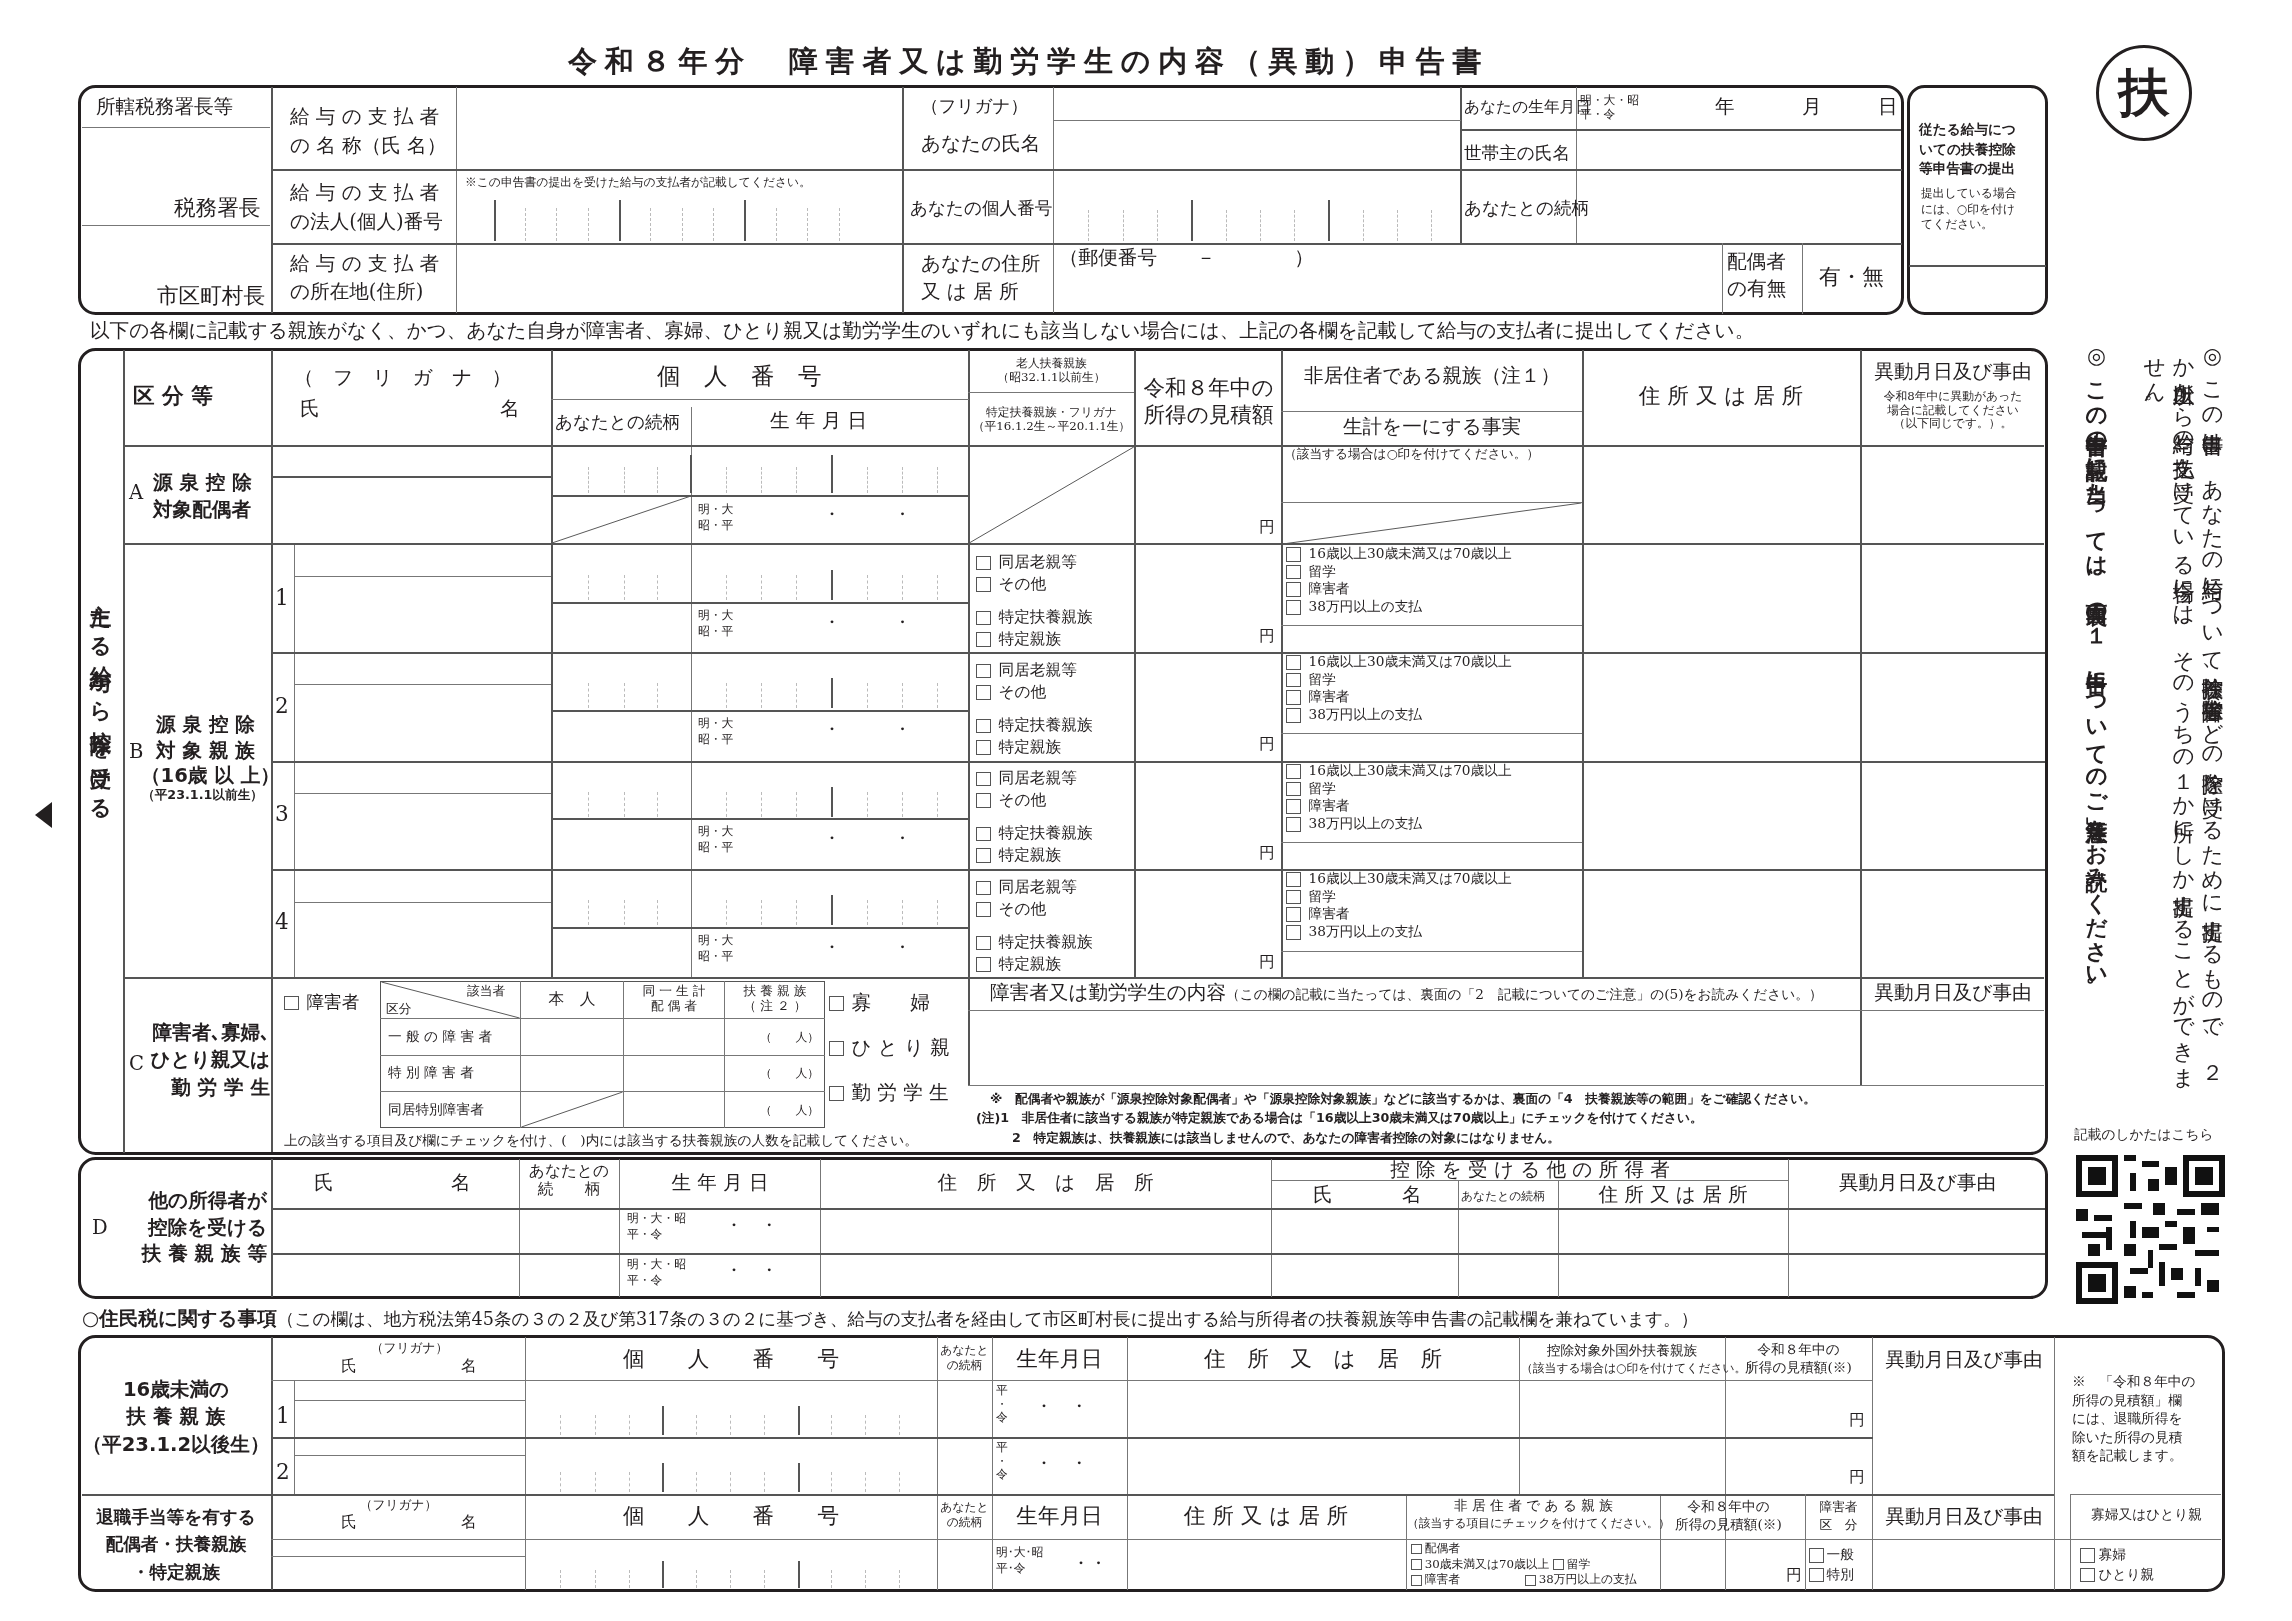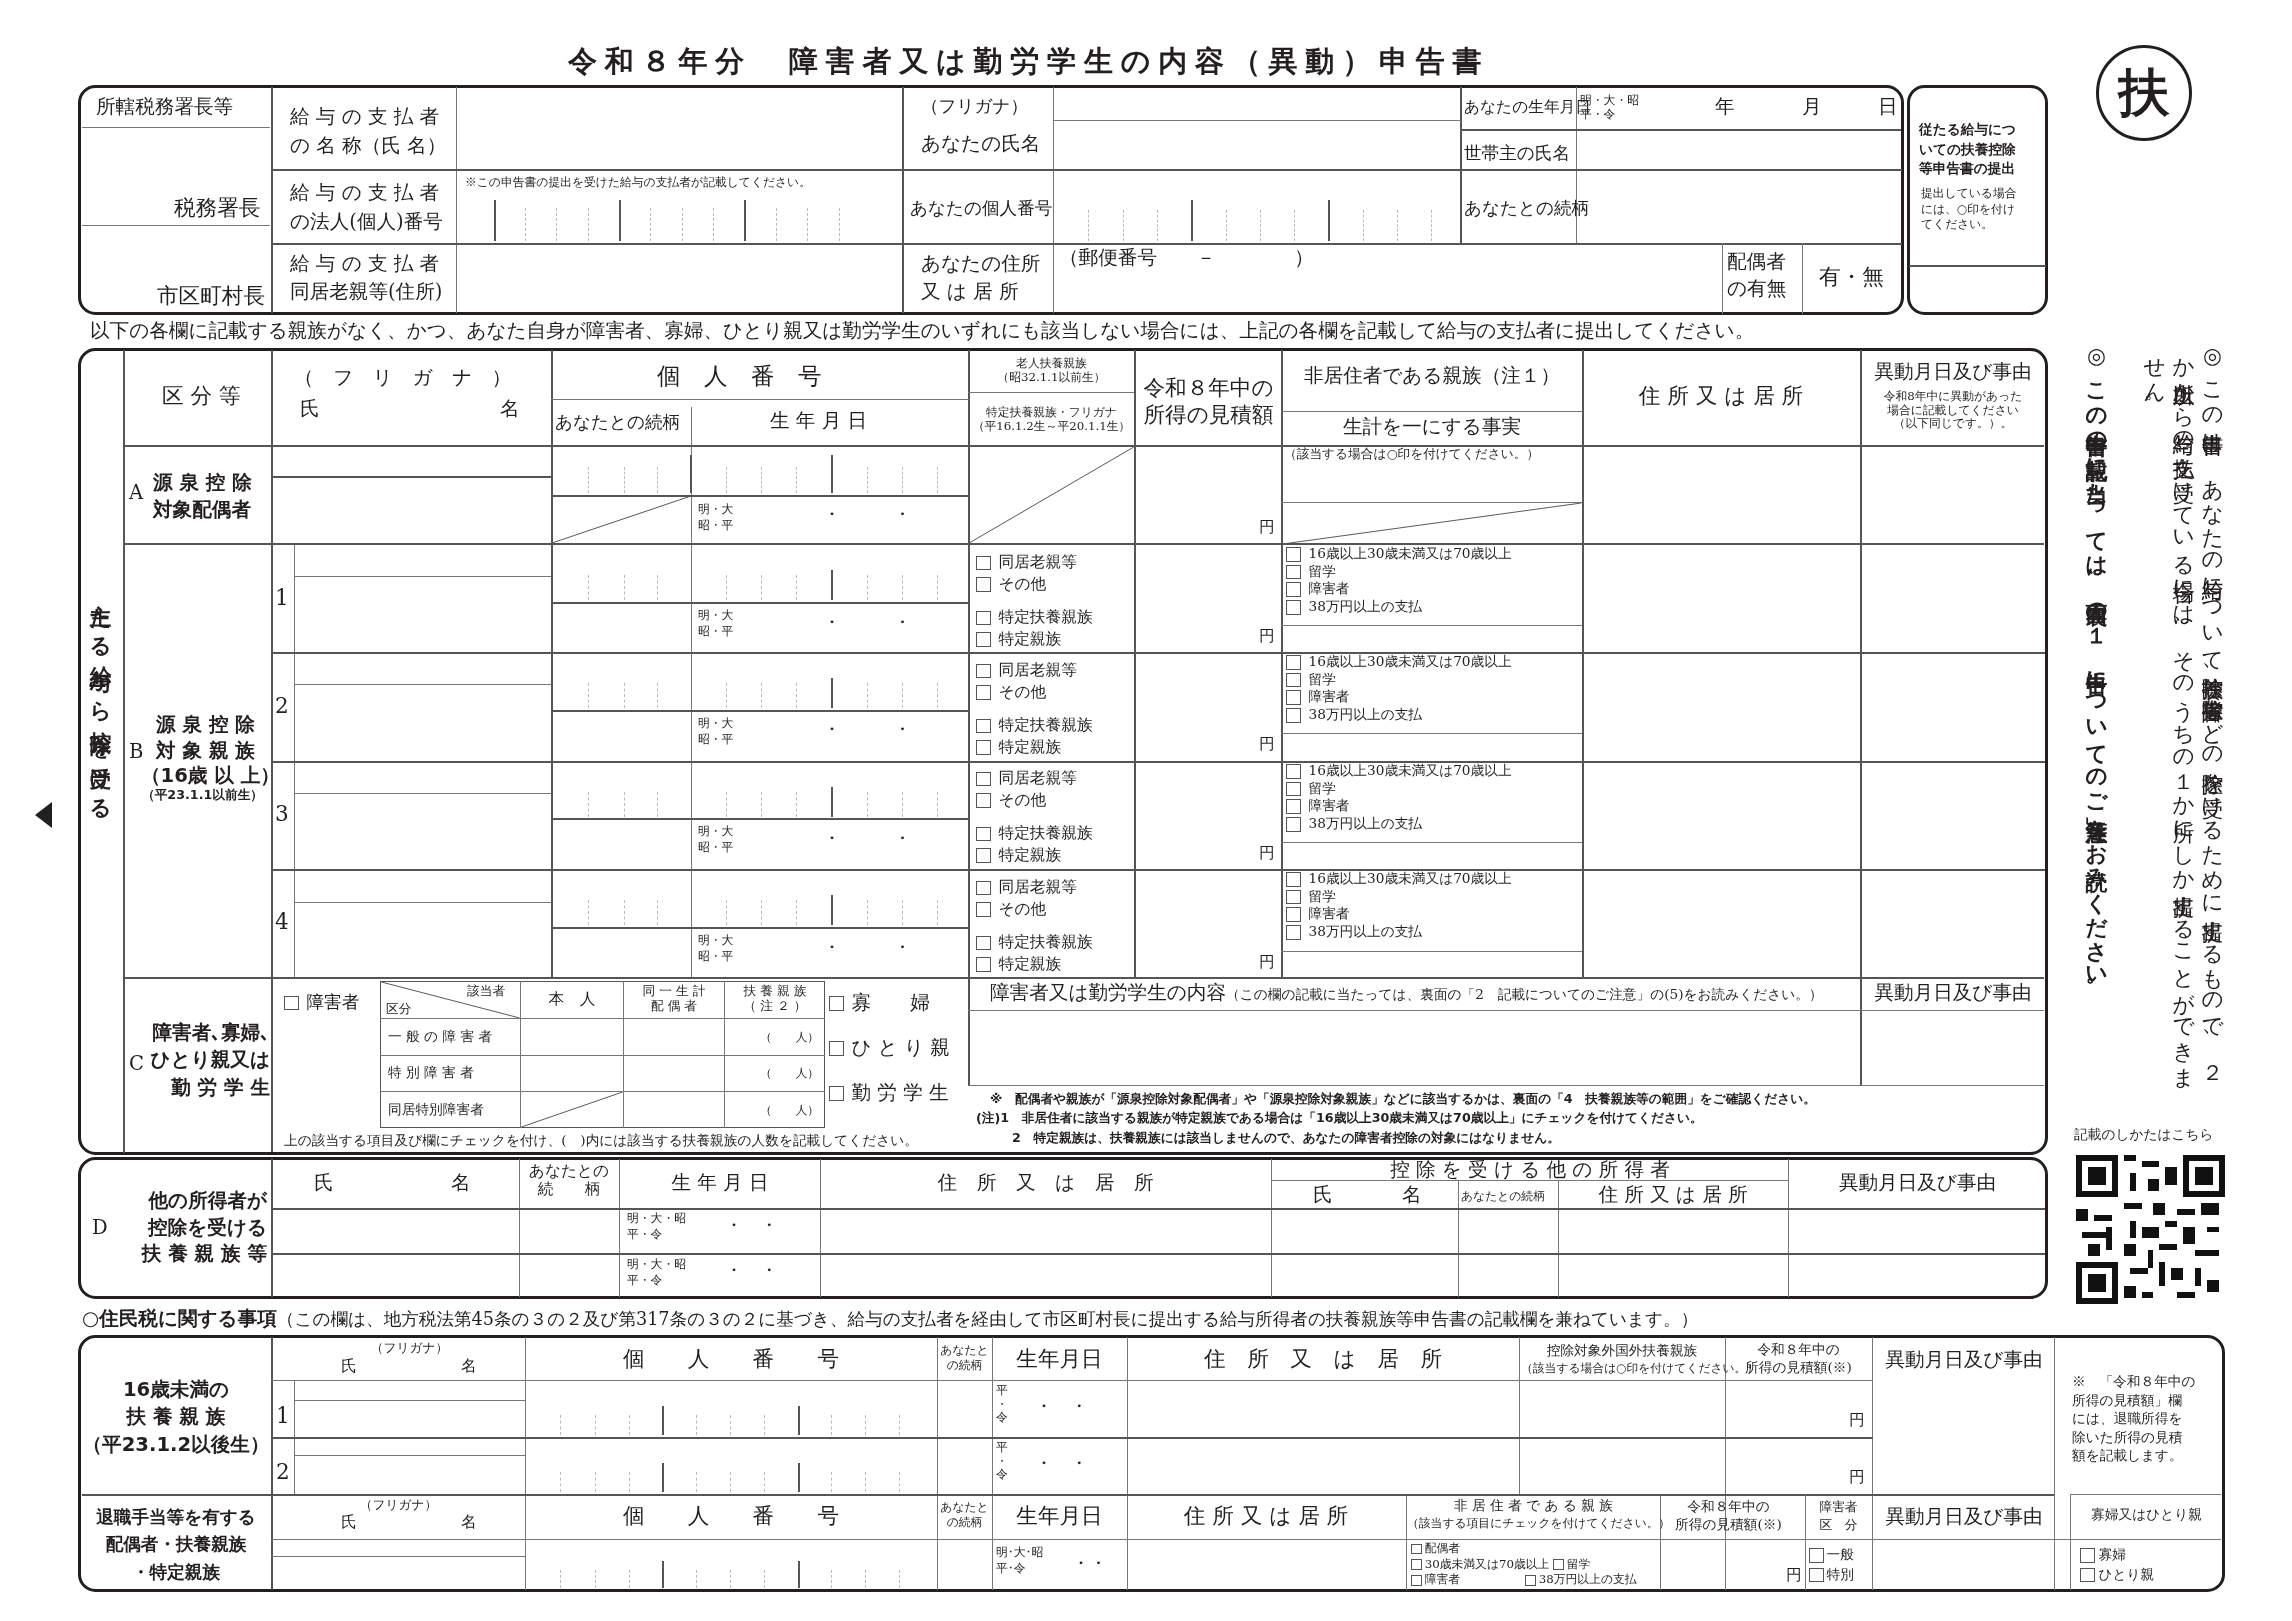--- a/index.html
+++ b/index.html
@@ -72,21 +72,21 @@
   <div class="vl dash" style="left:180px;top:7.8px;height:33px;"></div>
   <div class="vl dash" style="left:212px;top:7.8px;height:33px;"></div>
   <div class="vl dash" style="left:243px;top:7.8px;height:33px;"></div>
   <div class="vl" style="left:274px;top:0;height:41px;"></div>
   <div class="vl dash" style="left:306px;top:7.8px;height:33px;"></div>
   <div class="vl dash" style="left:337px;top:7.8px;height:33px;"></div>
   <div class="vl dash" style="left:369px;top:7.8px;height:33px;"></div>
 </div>
 
 <div class="t f20" style="left:290px;top:253px;">給 与 の 支 払 者</div>
-<div class="t f20" style="left:290px;top:281px;">同居老親等(住所)</div>
+<div class="t f20" style="left:290px;top:281px;">の所在地(住所)</div>
 <div class="abs" style="left:458px;top:245px;width:442px;height:67px;"></div>
 
 <div class="t f18" style="left:921px;top:96px;">（フリガナ）</div>
 <div class="abs" style="left:1055px;top:89px;width:404px;height:29px;"></div>
 <div class="t f20" style="left:921px;top:133px;">あなたの氏名</div>
 <div class="abs" style="left:1055px;top:122px;width:404px;height:45px;"></div>
 
 <div class="t f18" style="left:910px;top:198px;">あなたの個人番号</div>
 <div class="abs" style="left:1055px;top:171px;width:404px;height:71px;">
   <div class="vl dash" style="left:33px;top:39px;height:31px;"></div>
@@ -153,21 +153,21 @@
 <div class="vl" style="left:1134px;top:350px;height:627px;"></div>
 <div class="vl" style="left:1281px;top:350px;height:627px;"></div>
 <div class="vl" style="left:1582px;top:350px;height:627px;"></div>
 <div class="vl" style="left:1860px;top:350px;height:735px;"></div>
 
 <div class="hl thin" style="left:551px;top:399px;width:418px;"></div>
 <div class="hl thin" style="left:968px;top:392px;width:166px;"></div>
 <div class="hl thin" style="left:1281px;top:411px;width:301px;"></div>
 <div class="hl" style="left:123px;top:445px;width:1921px;"></div>
 
-<div class="t f22" style="left:162px;top:384px;">区 分 等</div>
+<div class="t f22" style="left:133px;top:384px;font-weight:bold;">区 分 等</div>
 <div class="t f20" style="left:294px;top:367px;">（　フ　リ　ガ　ナ　）</div>
 <div class="t f20" style="left:300px;top:398px;">氏</div>
 <div class="t f20" style="left:500px;top:398px;">名</div>
 <div class="t f24" style="left:657px;top:363px;">個　人　番　号</div>
 <div class="t f18" style="left:555px;top:412px;">あなたとの続柄</div>
 <div class="t f20" style="left:770px;top:410px;">生 年 月 日</div>
 <div class="t f12 center" style="left:972px;top:357px;width:159px;">
   <div>老人扶養親族</div>
   <div>（昭32.1.1以前生）</div>
 </div>

